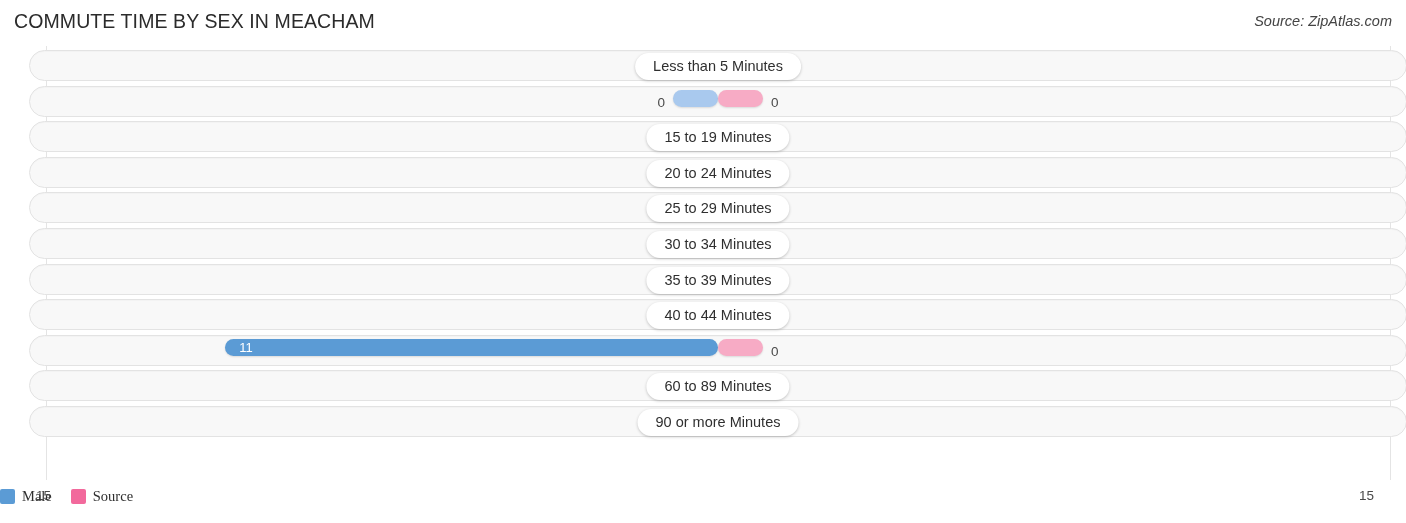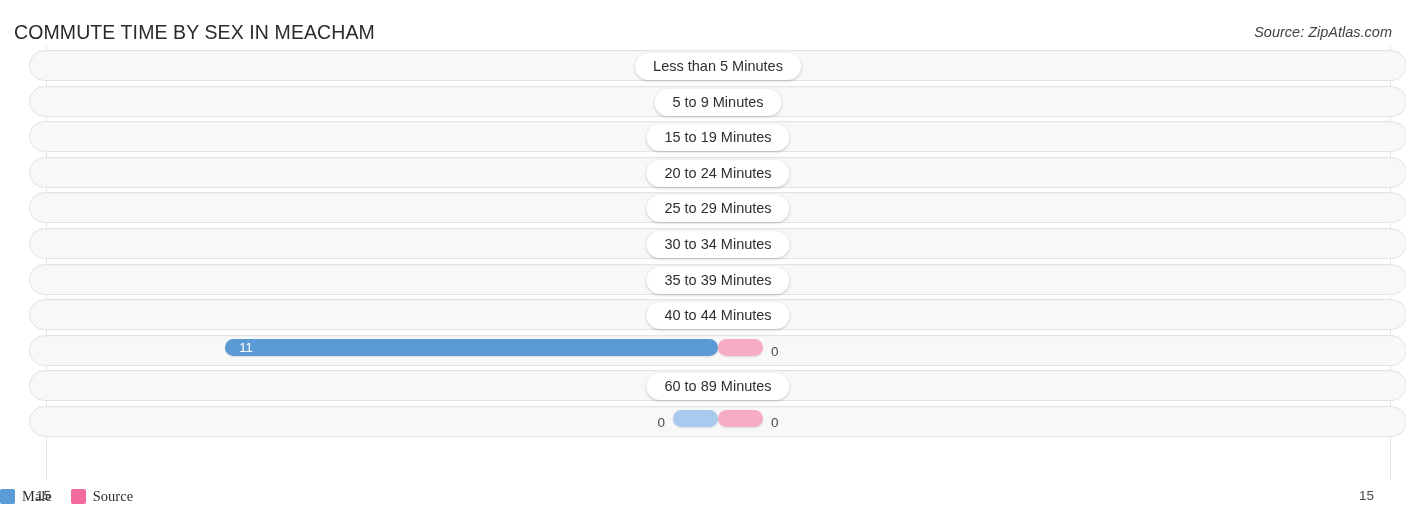--- a/index.html
+++ b/index.html
@@ -12,21 +12,20 @@
     font-family: "Liberation Sans", sans-serif;
     color: #3a3a3a;
     overflow: hidden;
     position: relative;
   }
 
   
   .header {
     position: relative;
     height: 46px;
-    margin-top: 11px;
   }
   .chart-title {
     position: absolute;
     left: 14px; top: 10px;
     font-size: 19.5px;
     font-weight: 400;
     letter-spacing: .1px;
     color: #2b2b2b;
     white-space: nowrap;
   }
@@ -201,21 +200,20 @@
         </div>
         <div class="center-label">Less than 5 Minutes</div>
       </div>
       <div class="row">
         <div class="bars">
           <div class="bar bar-male" style="width: 45px;"></div>
           <div class="bar bar-female" style="width: 45px;"></div>
           <div class="val val-male" style="right: calc(50% + 53px);">0</div>
           <div class="val val-female" style="left: calc(50% + 53px);">0</div>
         </div>
-        <div class="center-label">5 to 9 Minutes</div>
       </div>
       <div class="row">
         <div class="bars">
           <div class="bar bar-male" style="width: 45px;"></div>
           <div class="bar bar-female" style="width: 45px;"></div>
           <div class="val val-male" style="right: calc(50% + 53px);">0</div>
           <div class="val val-female" style="left: calc(50% + 53px);">0</div>
         </div>
         <div class="center-label">15 to 19 Minutes</div>
       </div>
@@ -282,20 +280,21 @@
         </div>
         <div class="center-label">60 to 89 Minutes</div>
       </div>
       <div class="row">
         <div class="bars">
           <div class="bar bar-male" style="width: 45px;"></div>
           <div class="bar bar-female" style="width: 45px;"></div>
           <div class="val val-male" style="right: calc(50% + 53px);">0</div>
           <div class="val val-female" style="left: calc(50% + 53px);">0</div>
         </div>
+        <div class="center-label">90 or more Minutes</div>
       </div>
     </div>
 </div>
 
 <div class="footer">
   <div class="axis-min-left">15</div>
   <div class="axis-min-right">15</div>
   <div class="legend">
     <div class="legend-item">
       <span class="swatch" id="sw-male" style="background: rgb(91, 155, 213);"></span>

